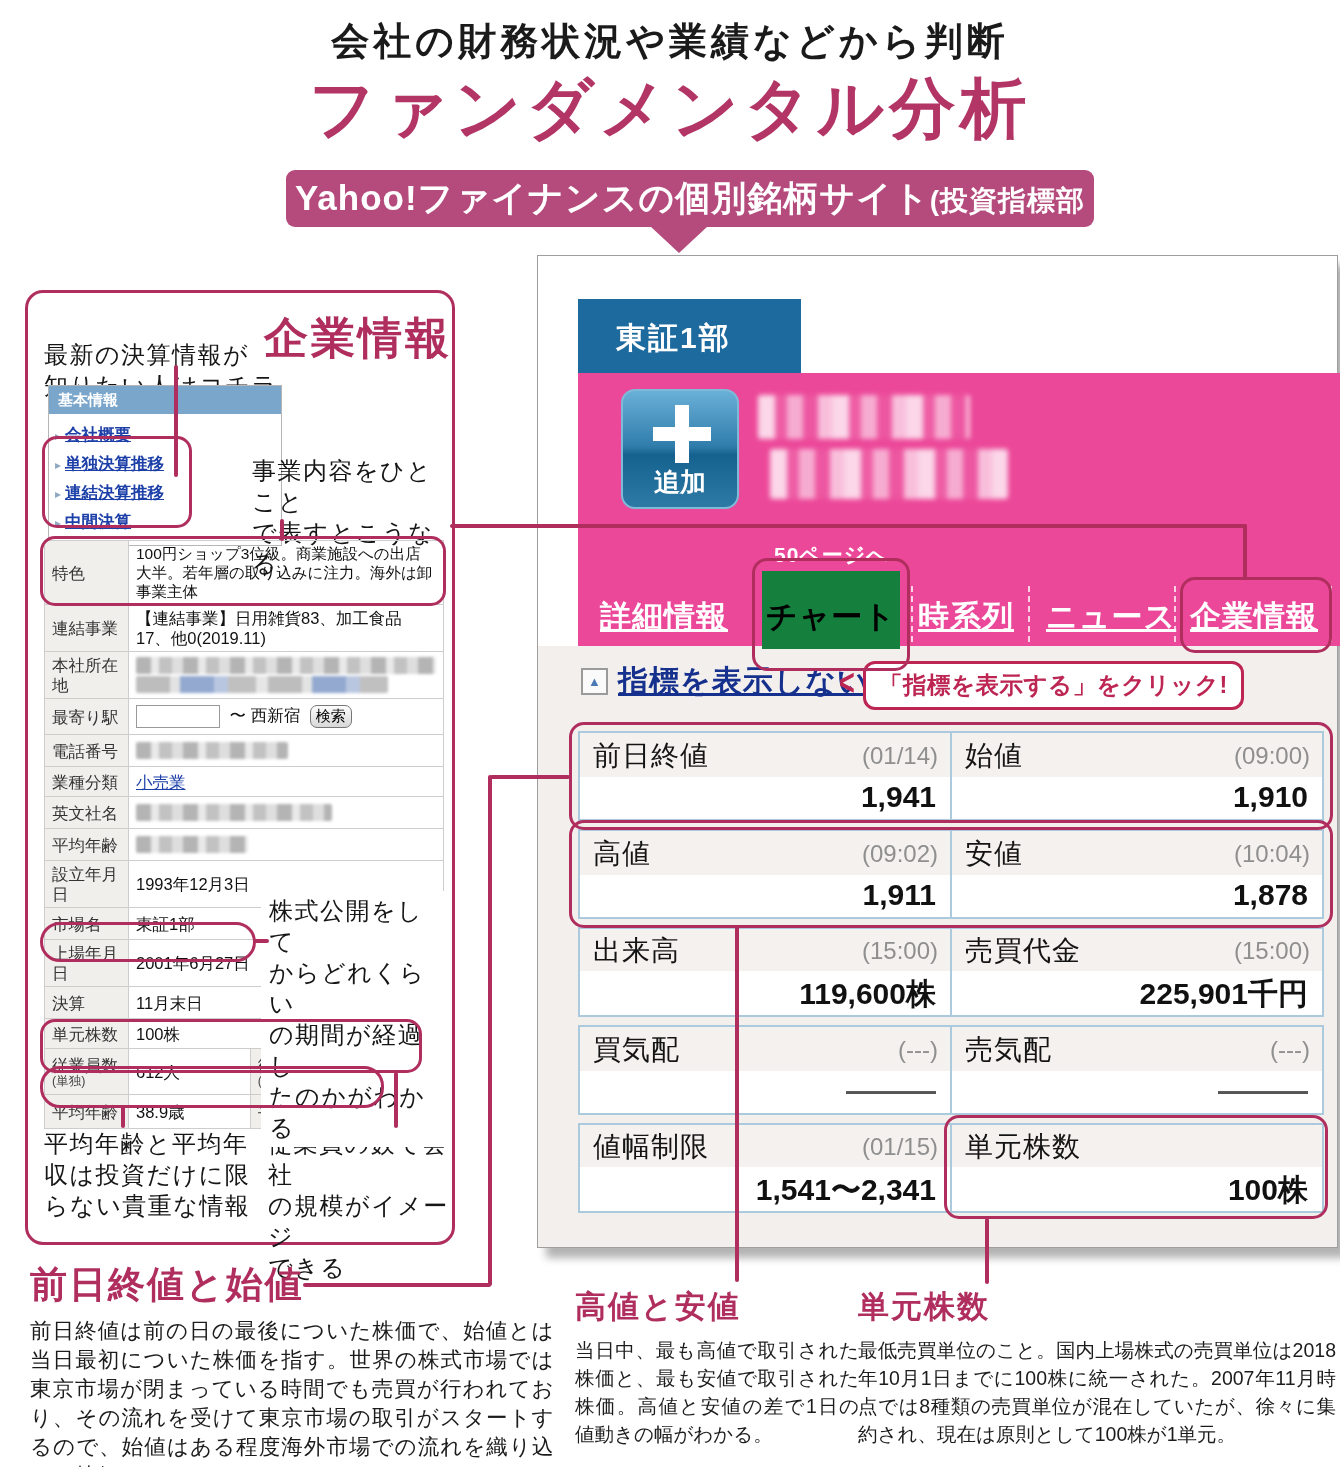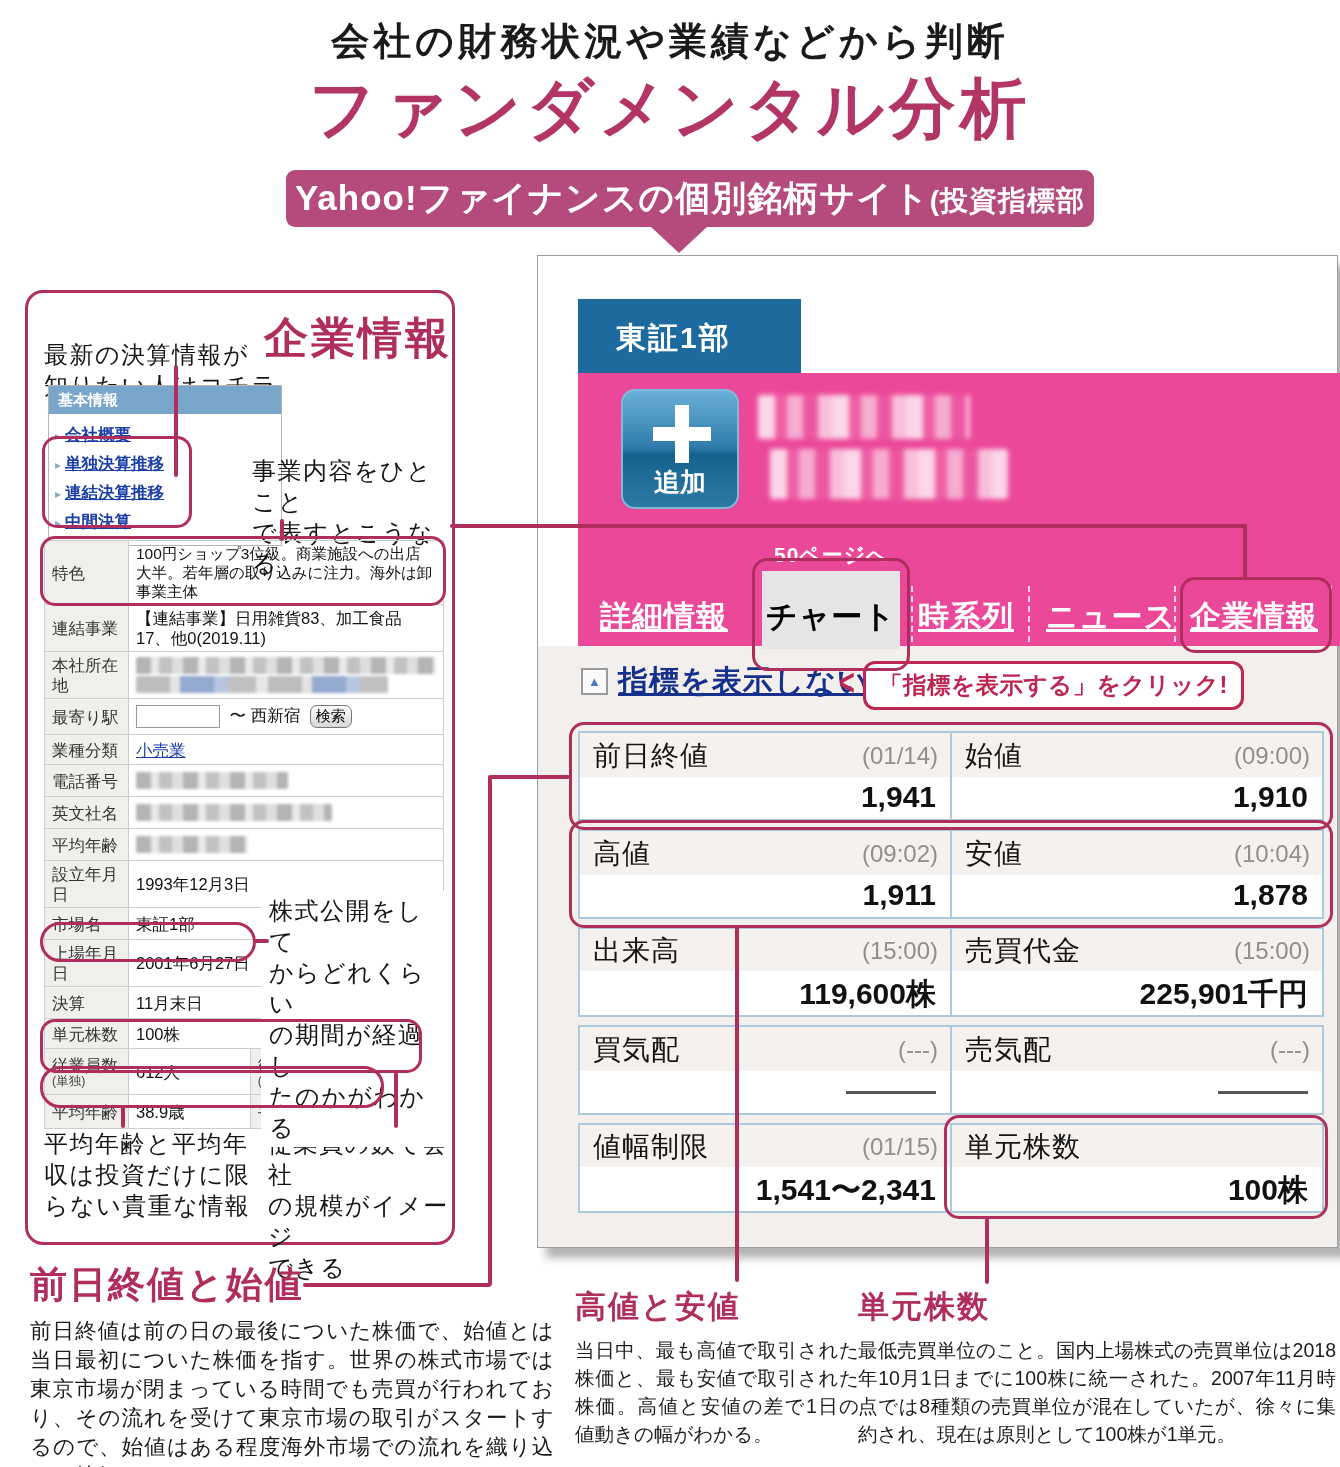--- a/index.html
+++ b/index.html
@@ -58,21 +58,21 @@
   .add-btn { position:absolute; left:43px; top:16px; width:118px; height:120px; border-radius:14px; cursor:pointer;
     border:2px solid #7fb9d8; background:linear-gradient(#6ab0d8 0%,#2f7cab 48%,#15628f 55%,#2e7aa6 100%); }
   .add-plus-v { position:absolute; left:52px; top:14px; width:14px; height:58px; background:#fff; }
   .add-plus-h { position:absolute; left:30px; top:36px; width:58px; height:14px; background:#fff; }
   .add-label { position:absolute; left:0; right:0; bottom:7px; text-align:center; color:#fff; font-size:26px; font-weight:700; }
   .blur-bluehead { position:absolute; border-radius:3px; filter:blur(2.5px);
     background:repeating-linear-gradient(90deg,rgba(255,255,255,0.78) 0 17px,rgba(255,255,255,0.12) 17px 29px,rgba(255,255,255,0.55) 29px 45px,rgba(255,255,255,0.08) 45px 60px,rgba(255,255,255,0.65) 60px 74px); }
   .page-ref { position:absolute; left:196px; top:168px; color:#fff; font-size:21px; font-weight:700; letter-spacing:1px; }
   .tab-link { position:absolute; top:340px; color:#fff; font-size:31px; font-weight:700; letter-spacing:1px;
     text-decoration:underline; cursor:pointer; z-index:5; }
-  .active-tab { position:absolute; left:224px; top:315px; width:138px; height:78px; background:#e5e5e5; z-index:6;
+  .active-tab { position:absolute; left:224px; top:315px; width:138px; height:78px; background:#15803d; z-index:6;
     text-align:center; font-size:31px; font-weight:700; color:#000; padding-top:25px; letter-spacing:1px; cursor:pointer; }
   .tab-sep { position:absolute; top:330px; height:56px; width:0; border-left:2px dashed rgba(255,255,255,0.75); z-index:5; }
 
   .toggle-btn { position:absolute; left:43px; top:412px; width:27px; height:27px; border:2px solid #9a9a9a;
     background:#fafafa; text-align:center; line-height:23px; font-size:13px; color:#4a7ab5; cursor:pointer; }
   .indicator-link { position:absolute; left:80px; top:405px; font-size:30px; font-weight:700; color:#15308d;
     text-decoration:underline; letter-spacing:1px; cursor:pointer; }
   .callout-tail { position:absolute; left:301px; top:412px; font-size:27px; font-weight:700; color:#bd2553; transform:scaleY(1.35); }
   .callout { position:absolute; left:325px; top:405px; height:49px; border:3px solid #bd2553; border-radius:12px;
     background:#fff; color:#bd2553; font-size:23.5px; font-weight:700; line-height:43px; padding:0 13px; letter-spacing:0.5px; }
@@ -148,29 +148,29 @@
             <td class="lbl">本社所在地</td>
             <td colspan="3">
               <div class="blur-gray" style="width: 300px;"></div>
               <div class="blur-gray blur-blue-mix" style="width: 252px;"></div>
             </td>
           </tr>
           <tr style="height: 36px;">
             <td class="lbl">最寄り駅</td>
             <td colspan="3"><input class="station-input" style=""><span> 〜 西新宿 </span><button class="search-btn">検索</button></td>
           </tr>
-          <tr style="height: 30px;">
-            <td class="lbl">業種分類</td>
-            <td colspan="3"><a>小売業</a></td>
-          </tr>
           <tr style="height: 32px;">
             <td class="lbl">電話番号</td>
             <td colspan="3">
               <div class="blur-gray" style="width: 152px;"></div>
             </td>
+          </tr>
+          <tr style="height: 30px;">
+            <td class="lbl">業種分類</td>
+            <td colspan="3"><a>小売業</a></td>
           </tr>
           <tr style="height: 32px;">
             <td class="lbl">英文社名</td>
             <td colspan="3">
               <div class="blur-gray" style="width: 196px;"></div>
             </td>
           </tr>
           <tr style="height: 32px;">
             <td class="lbl">平均年齢</td>
             <td colspan="3">

